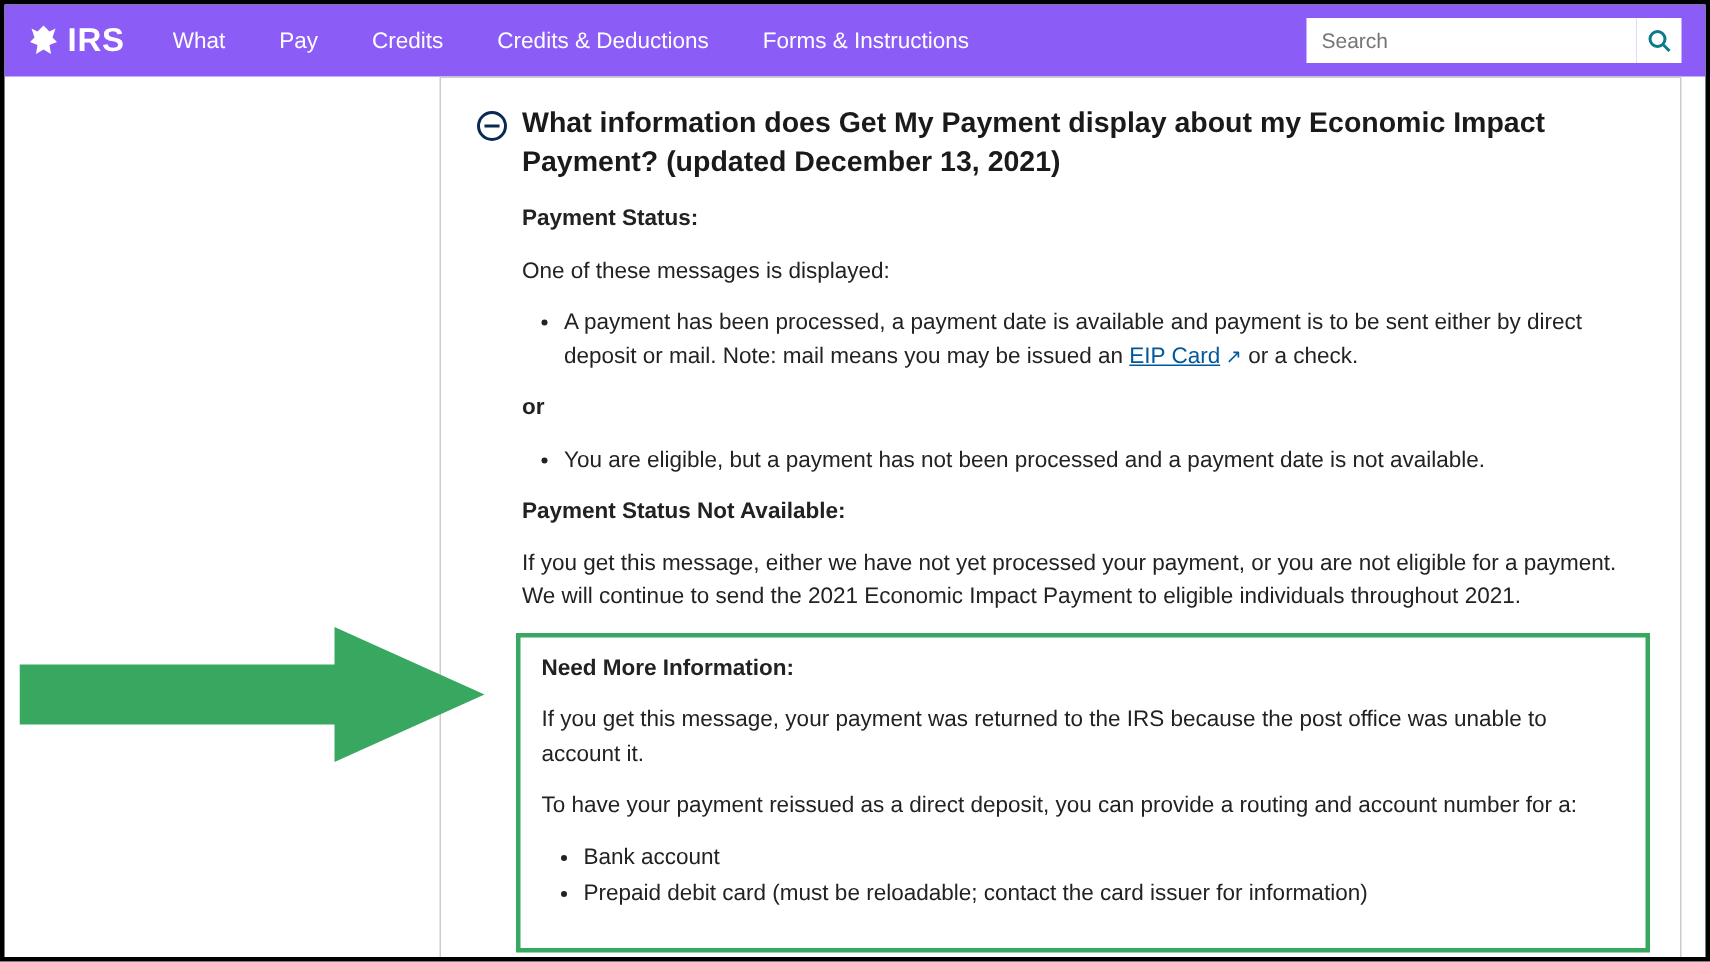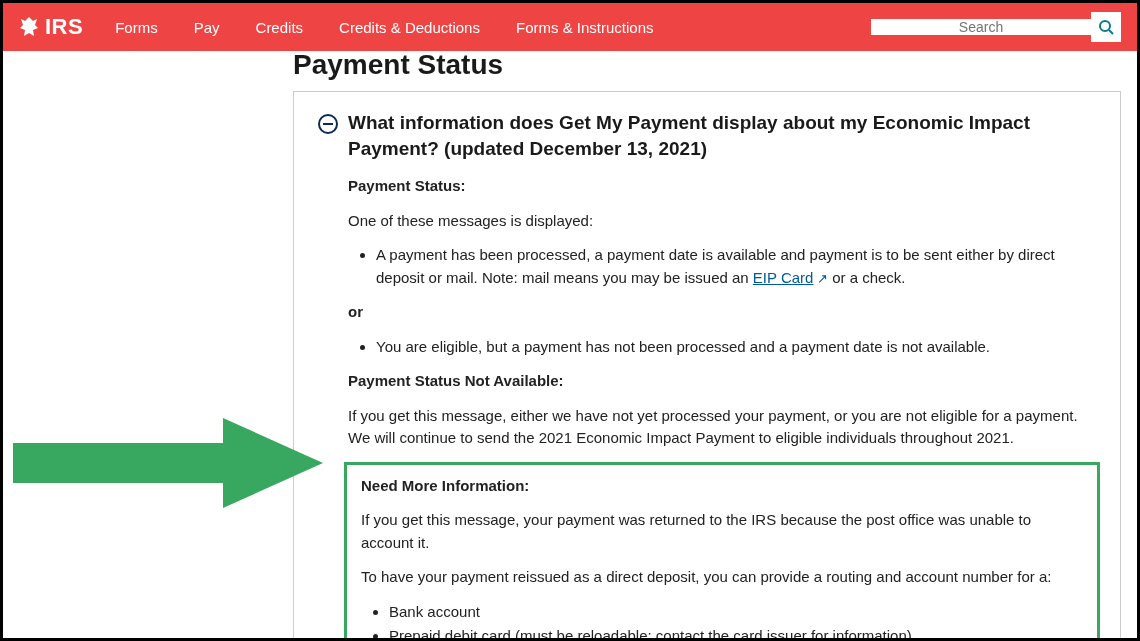--- a/index.html
+++ b/index.html
@@ -6,43 +6,43 @@
   body {
     font-family: "Helvetica Neue", Arial, sans-serif;
     background: #fff;
     width: 1140px;
     height: 641px;
     overflow: hidden;
     border: 3px solid #000;
     position: relative;
   }
   .topbar {
-    background: #ef4444;
+    background: #8b5cf6;
     height: 48px;
     display: flex;
     align-items: center;
     padding: 0 16px;
     color: #fff;
     gap: 32px;
   }
   .logo {
     display: flex;
     align-items: center;
     gap: 6px;
     font-weight: bold;
     font-size: 22px;
     letter-spacing: 0.5px;
   }
   .logo svg { flex-shrink: 0; }
   .nav { display: flex; gap: 36px; font-size: 15px; }
   .nav-item { color: #fff; cursor: pointer; }
   .searchwrap { margin-left: auto; display: flex; align-items: center; }
   .searchbox {
-    width: 220px; height: 16px; border: none; padding: 0 10px;
-    font-size: 14px; outline: none; text-align: center;
+    width: 220px; height: 30px; border: none; padding: 0 10px;
+    font-size: 14px; outline: none;
   }
   .searchbtn {
     width: 30px; height: 30px; background: #fff; border: none;
     display: flex; align-items: center; justify-content: center; cursor: pointer;
   }
   .page {
     padding: 0 0 0 290px;
     position: relative;
   }
   .page-title {
@@ -92,39 +92,38 @@
 <body>
 
 <div class="topbar">
   <div class="logo">
     <svg width="20" height="22" viewBox="0 0 20 22">
       <path d="M10 1 L14 5 L18 3 L16 9 L19 12 L14 14 L15 20 L10 17 L5 20 L6 14 L1 12 L4 9 L2 3 L6 5 Z" fill="#fff"></path>
     </svg>
     <span>IRS</span>
   </div>
   <div class="nav">
-    <span class="nav-item">Forms</span>
+    <span class="nav-item">What</span>
     <span class="nav-item">Pay</span>
     <span class="nav-item">Credits</span>
     <span class="nav-item">Credits &amp; Deductions</span>
     <span class="nav-item">Forms &amp; Instructions</span>
   </div>
   <div class="searchwrap">
     <input class="searchbox" placeholder="Search" style="">
     <button class="searchbtn">
       <svg width="16" height="16" viewBox="0 0 16 16">
         <circle cx="7" cy="7" r="5" stroke="#0b7a8a" stroke-width="2" fill="none"></circle>
         <line x1="11" y1="11" x2="15" y2="15" stroke="#0b7a8a" stroke-width="2"></line>
       </svg>
     </button>
   </div>
 </div>
 
 <div class="page">
-  <h1 class="page-title">Payment Status</h1>
 
   <div class="card">
     <div class="card-head">
       <div class="collapse-icon"></div>
       <div class="card-title">What information does Get My Payment display about my Economic Impact Payment? (updated December 13, 2021)</div>
     </div>
 
     <div class="body">
       <p><strong>Payment Status:</strong></p>
 

